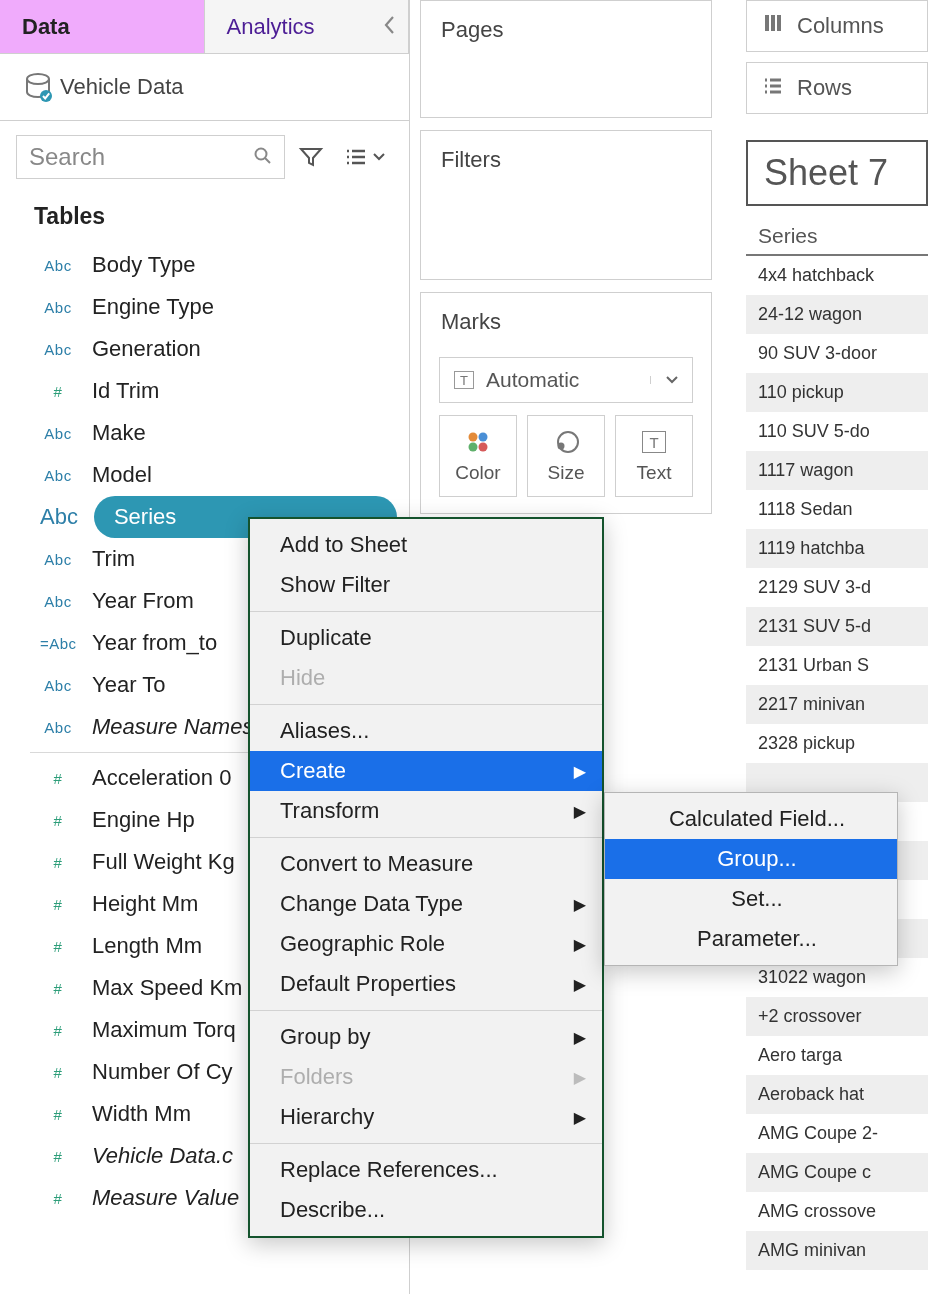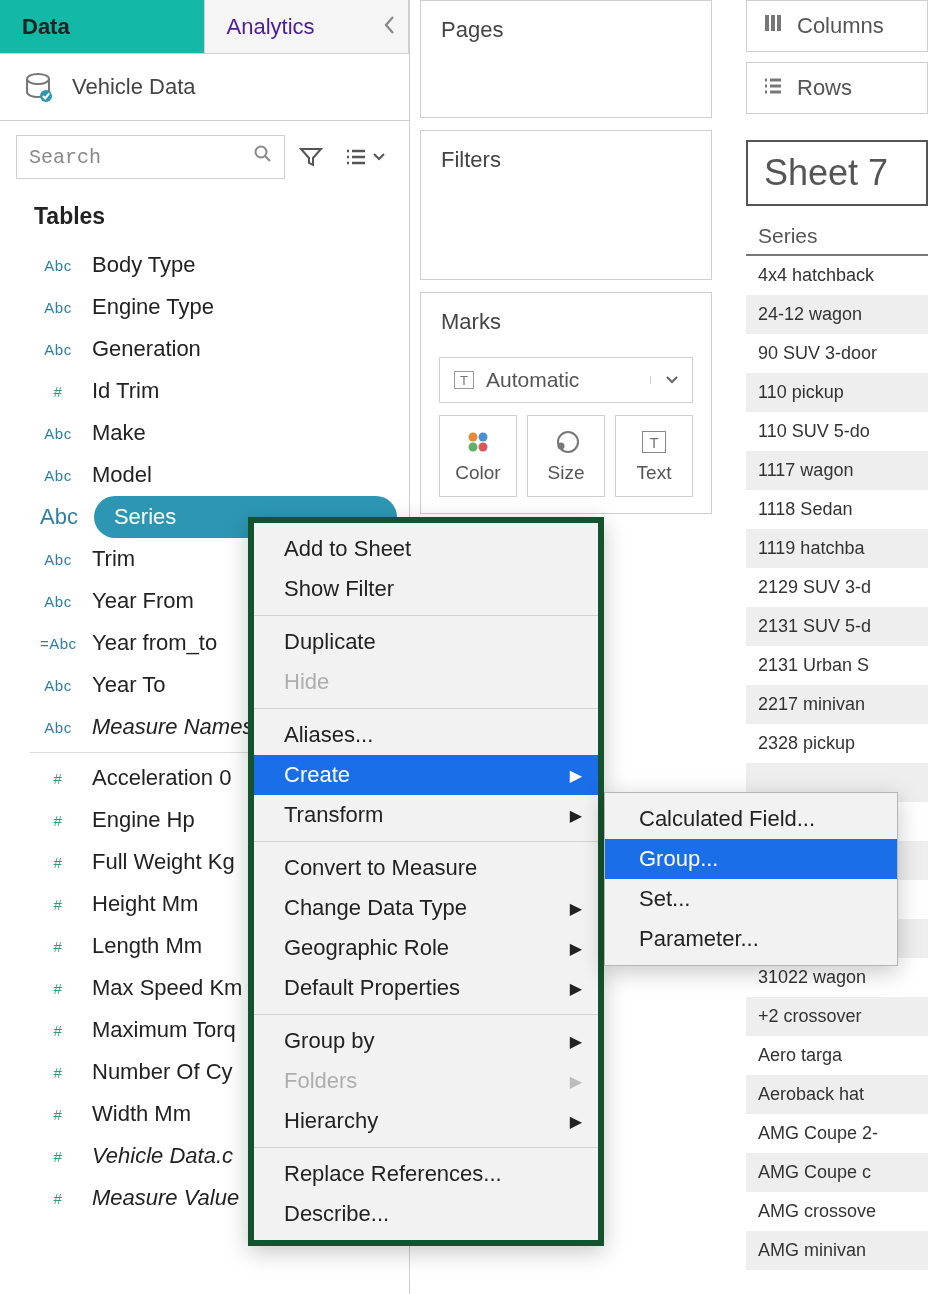--- a/index.html
+++ b/index.html
@@ -33,36 +33,36 @@
     flex: 1;
     display: flex;
     align-items: center;
     padding: 0 22px;
     font-size: 22px;
     color: #4c1d95;
     border-right: 1px solid #cfcfcf;
     position: relative;
   }
   .tab.active {
-    background: #14b8a6;
+    background: #f0abfc;
     font-weight: 600;
     color: #222;
     border-bottom: none;
   }
   .tab .collapse-caret {
     position: absolute;
     right: 12px;
     top: 50%;
     transform: translateY(-50%);
     color: #888;
   }
   .datasource-row {
     display: flex;
     align-items: center;
-    gap: 20px;
+    gap: 8px;
     padding: 18px 22px 18px 24px;
     border-bottom: 1px solid #cfcfcf;
     font-size: 22px;
     color: #444;
   }
   .ds-icon svg { display: block; }
 
   .search-row {
     display: flex;
     align-items: center;
@@ -70,24 +70,23 @@
     padding: 14px 16px 10px 16px;
   }
   .search-box {
     flex: 1;
     height: 44px;
     border: 1px solid #cfcfcf;
     display: flex;
     align-items: center;
     padding: 0 12px;
     color: #888;
-    font-size: 20px;
+    font-size: 24px;
     gap: 8px;
     min-width: 0;
-    font-family: Liberation Mono, monospace;
   }
   .search-box span:first-child { flex: 1; }
   .filter-btn, .view-btn {
     width: 32px; height: 32px;
     display: flex; align-items: center; justify-content: center;
     color: #555;
   }
   .view-btn { width: 56px; gap: 6px; }
 
   .tables-title {
@@ -255,21 +254,21 @@
   }
   .data-row.alt { background: #eee; }
 
   
   .ctx-menu {
     position: absolute;
     left: 248px;
     top: 517px;
     width: 356px;
     background: #f2f2f2;
-    border: 6px solid #14532d;
+    border: 2px solid #14532d;
     box-shadow: 0 6px 22px rgba(0,0,0,0.22);
     z-index: 100;
     padding: 6px 0;
   }
   .ctx-item {
     height: 40px;
     display: flex;
     align-items: center;
     padding: 0 28px 0 30px;
     font-size: 22px;
@@ -299,21 +298,21 @@
     position: absolute;
     left: 604px;
     top: 792px;
     width: 294px;
     background: #f2f2f2;
     border: 1px solid #b5b5b5;
     box-shadow: 0 6px 22px rgba(0,0,0,0.22);
     z-index: 110;
     padding: 6px 0;
   }
-  .sub-menu .ctx-item { padding: 0 22px 0 34px; }
+  .sub-menu .ctx-item { padding: 0 22px 0 34px; justify-content: center; }
 
   
   svg { overflow: visible; }
 
 </style>
 </head>
 <body>
 
 <div class="left-pane">
   <div class="tabs-row">

